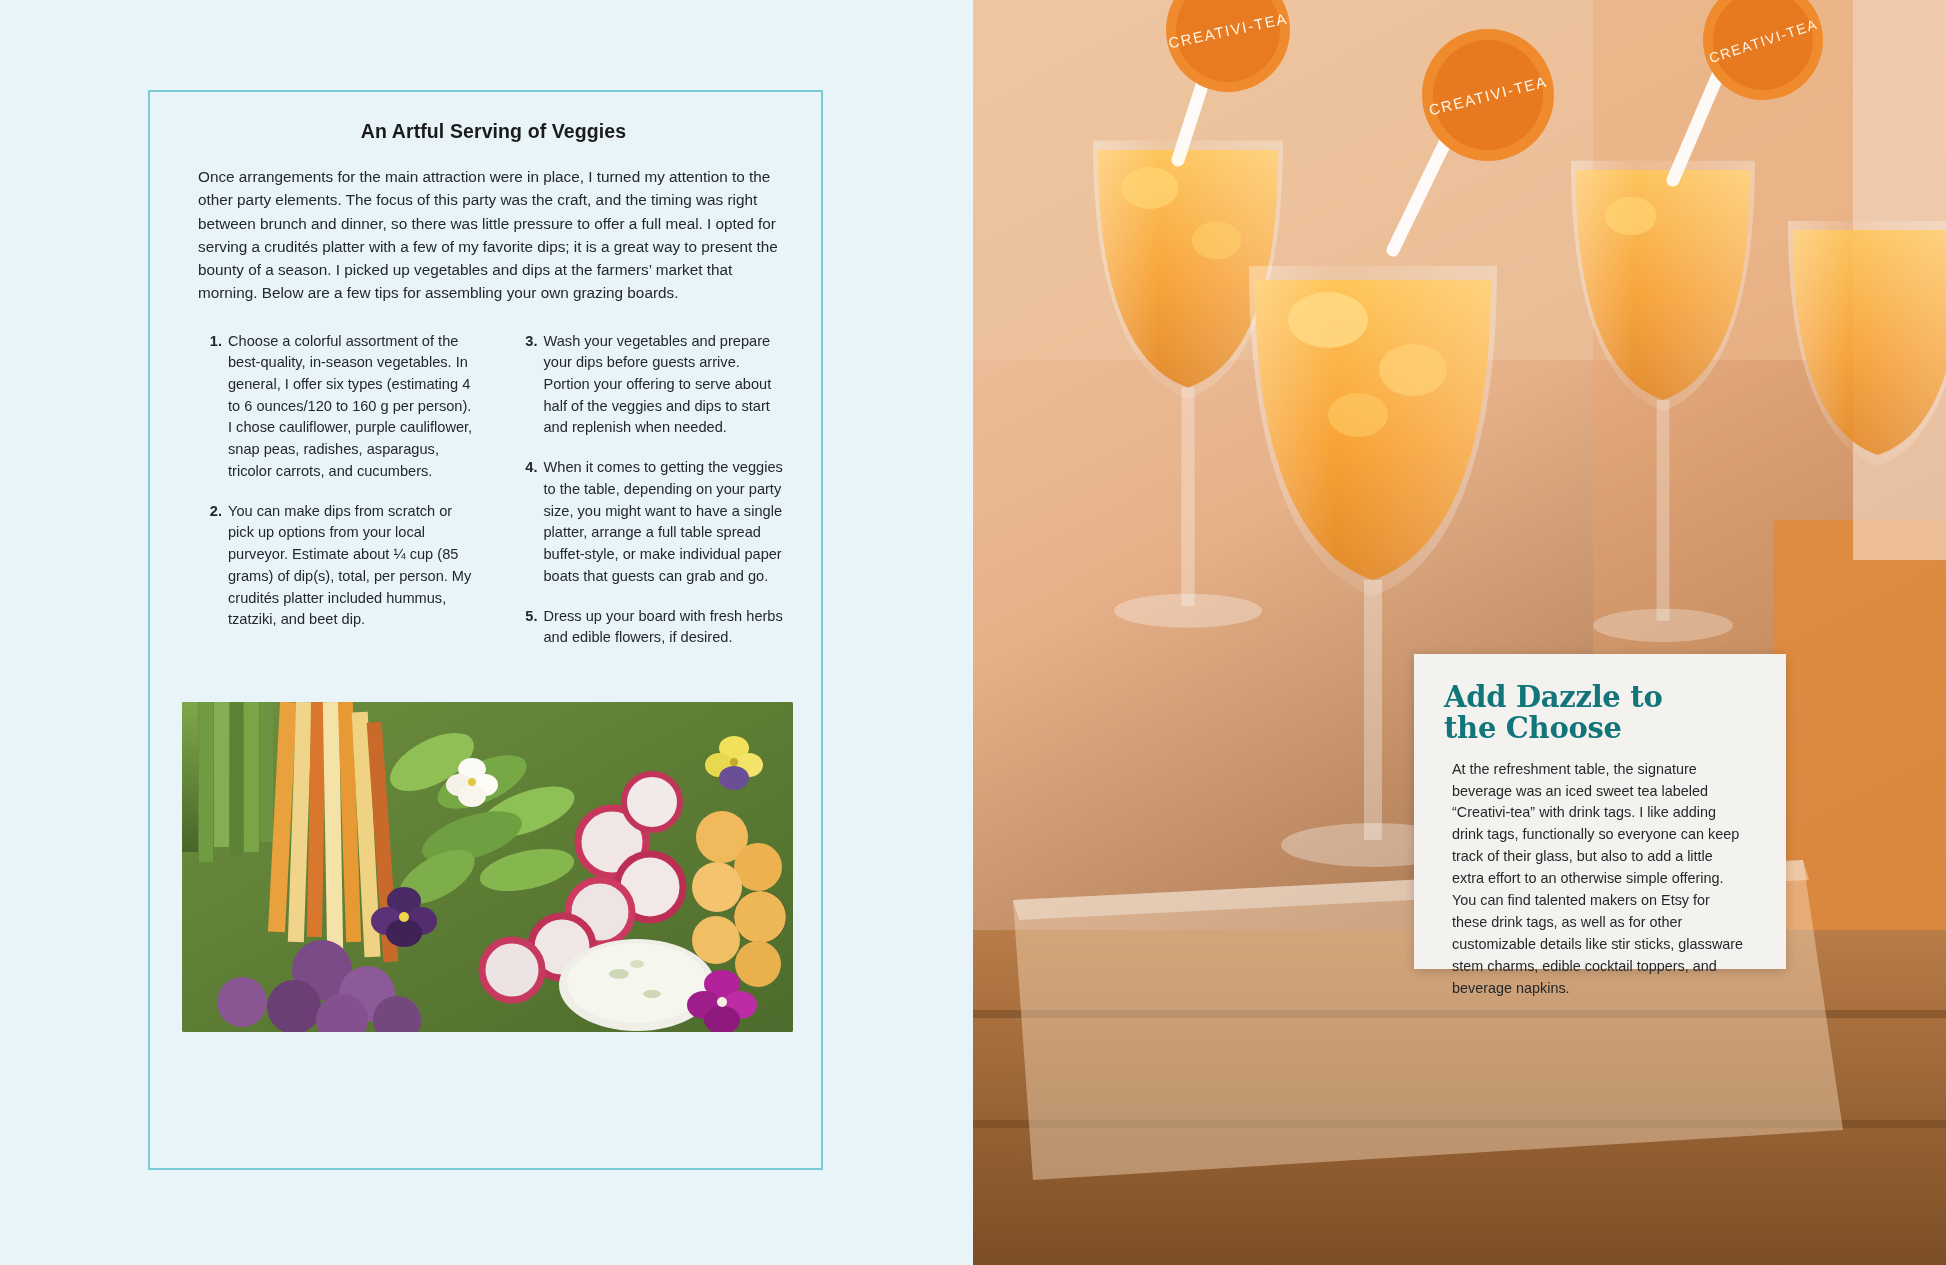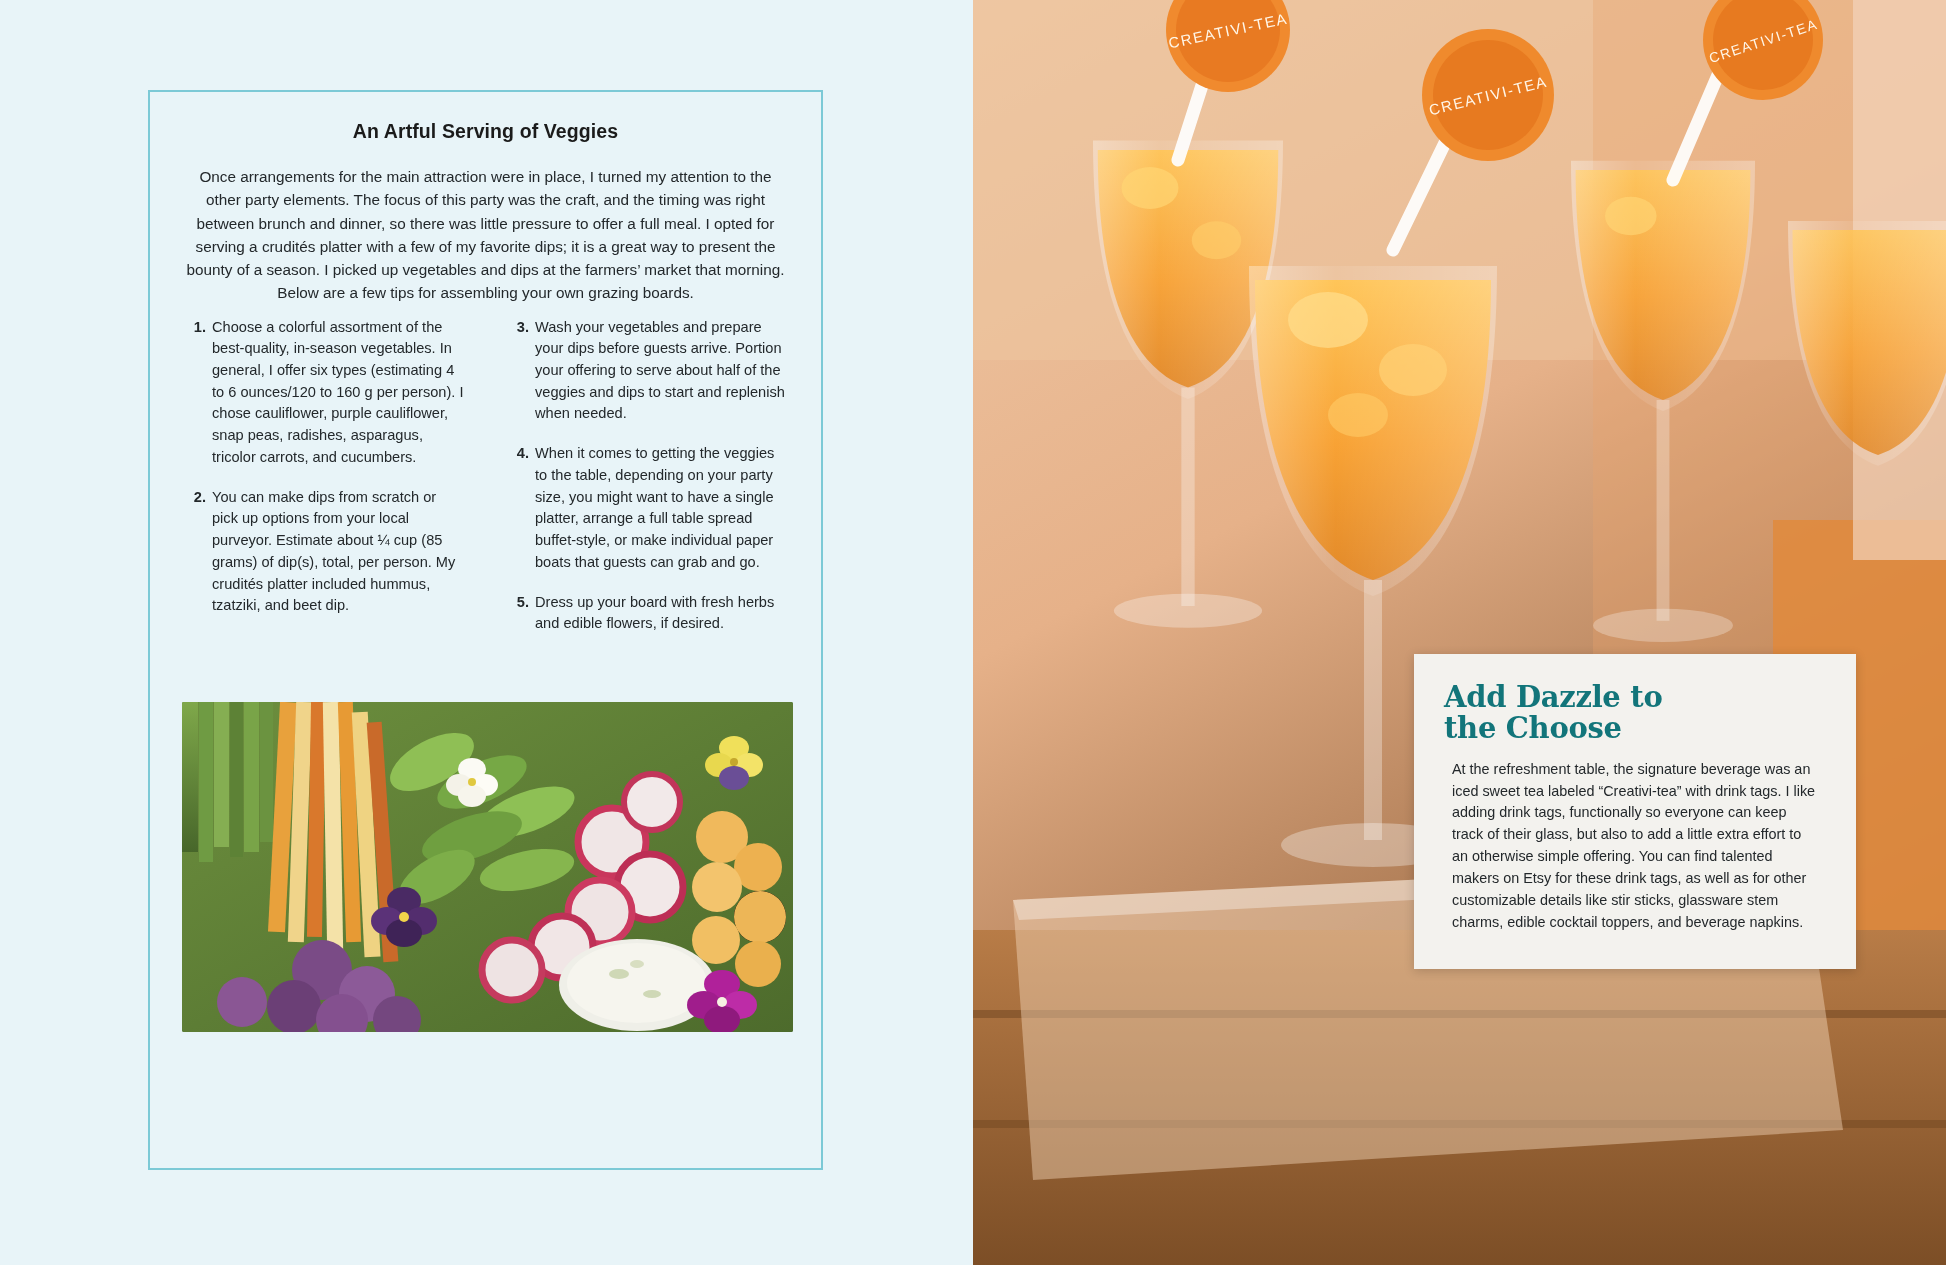--- a/index.html
+++ b/index.html
@@ -24,37 +24,37 @@
   }
   .panel {
     position: absolute;
     left: 148px; top: 90px;
     width: 675px; height: 1080px;
     border: 2px solid #7cc9d6;
     background: #e8f4f8;
   }
   .panel-inner {
     position: absolute;
-    left: 32px; top: 28px;
+    left: 48px; top: 28px;
     right: 32px;
   }
   .panel-title {
     text-align: center;
     font-size: 19.5px;
     font-weight: bold;
     color: #1b1b1b;
     letter-spacing: 0.1px;
     margin: 0 0 22px 0;
   }
   .intro {
     font-size: 15.3px;
     line-height: 1.52;
     color: #23282b;
-    margin: 0 0 12px 0;
-    text-align: center;
+    margin: 0 0 26px 0;
+    text-align: left;
   }
   .cols {
     display: flex;
     gap: 40px;
   }
   .col { width: 283px; }
   ol.list {
     margin: 0; padding: 0;
     list-style: none;
     counter-reset: none;
@@ -93,21 +93,21 @@
     flex: 0 0 973px;
     overflow: hidden;
     background: #d98a46;
   }
   .photo-drinks { position: absolute; inset: 0; }
   .photo-drinks svg { display: block; width: 100%; height: 100%; }
 
   .callout {
     position: absolute;
     left: 441px; top: 654px;
-    width: 442px; height: 315px;
+    width: 372px; height: 315px;
     background: #f3f2ee;
     box-shadow: 0 2px 10px rgba(0,0,0,0.18);
     padding: 28px 30px 20px 30px;
   }
   .callout-title {
     font-family: "DejaVu Serif", serif;
     font-weight: bold;
     font-size: 29px;
     line-height: 1.08;
     color: #12757a;

